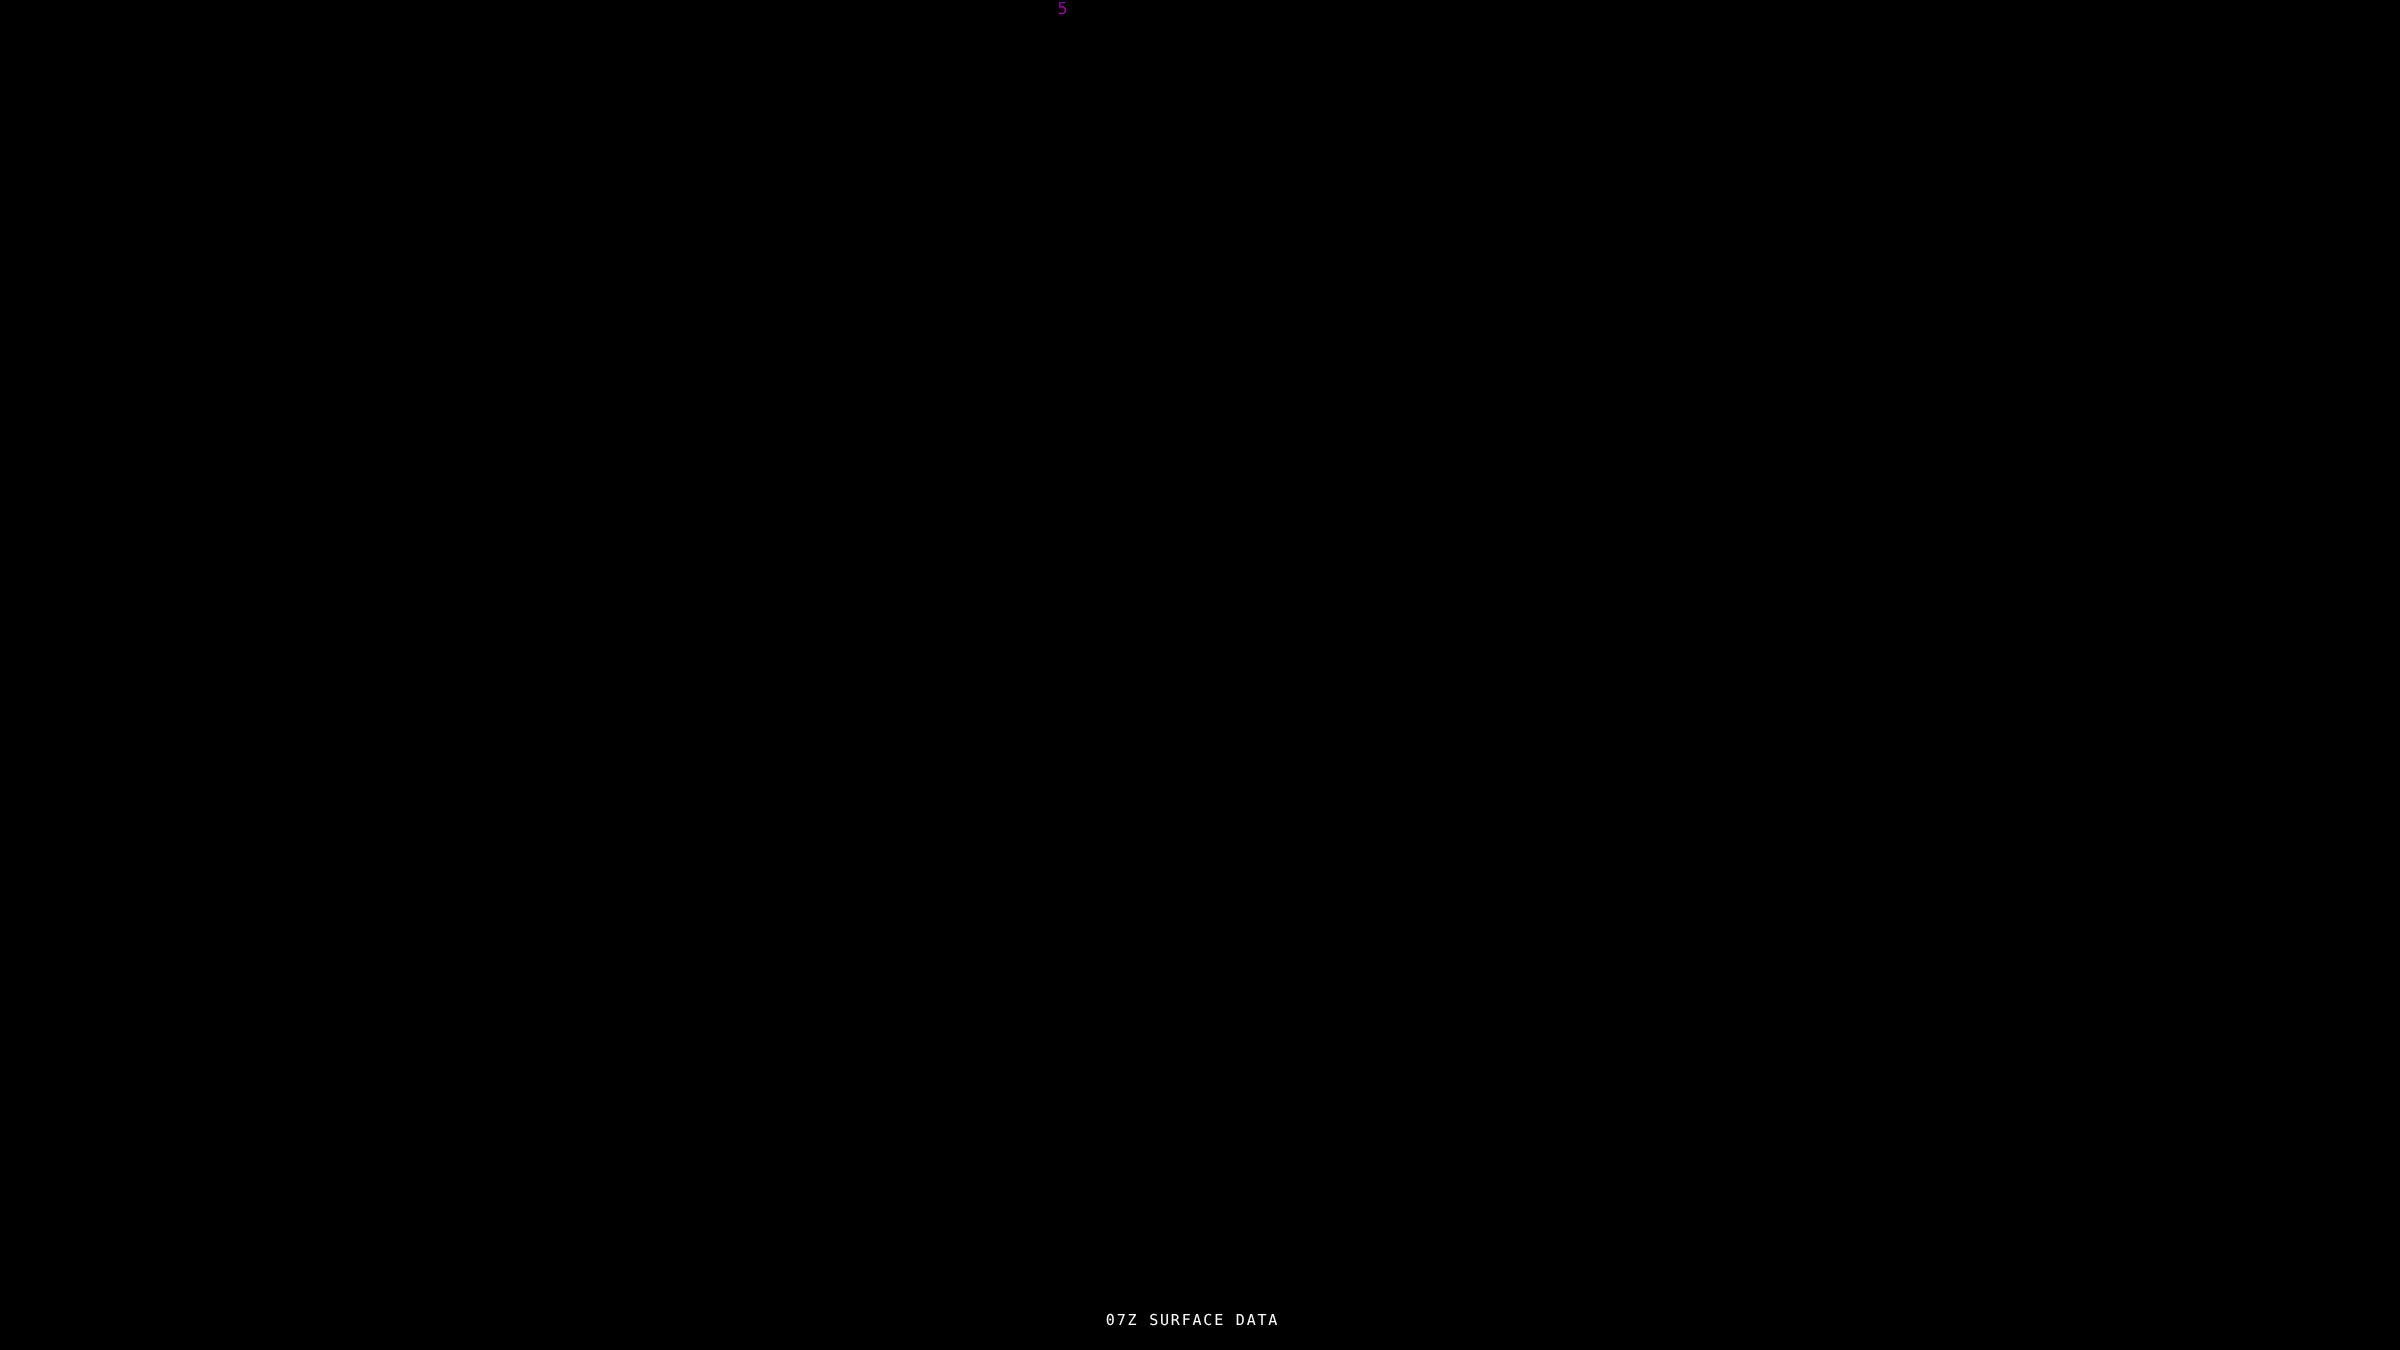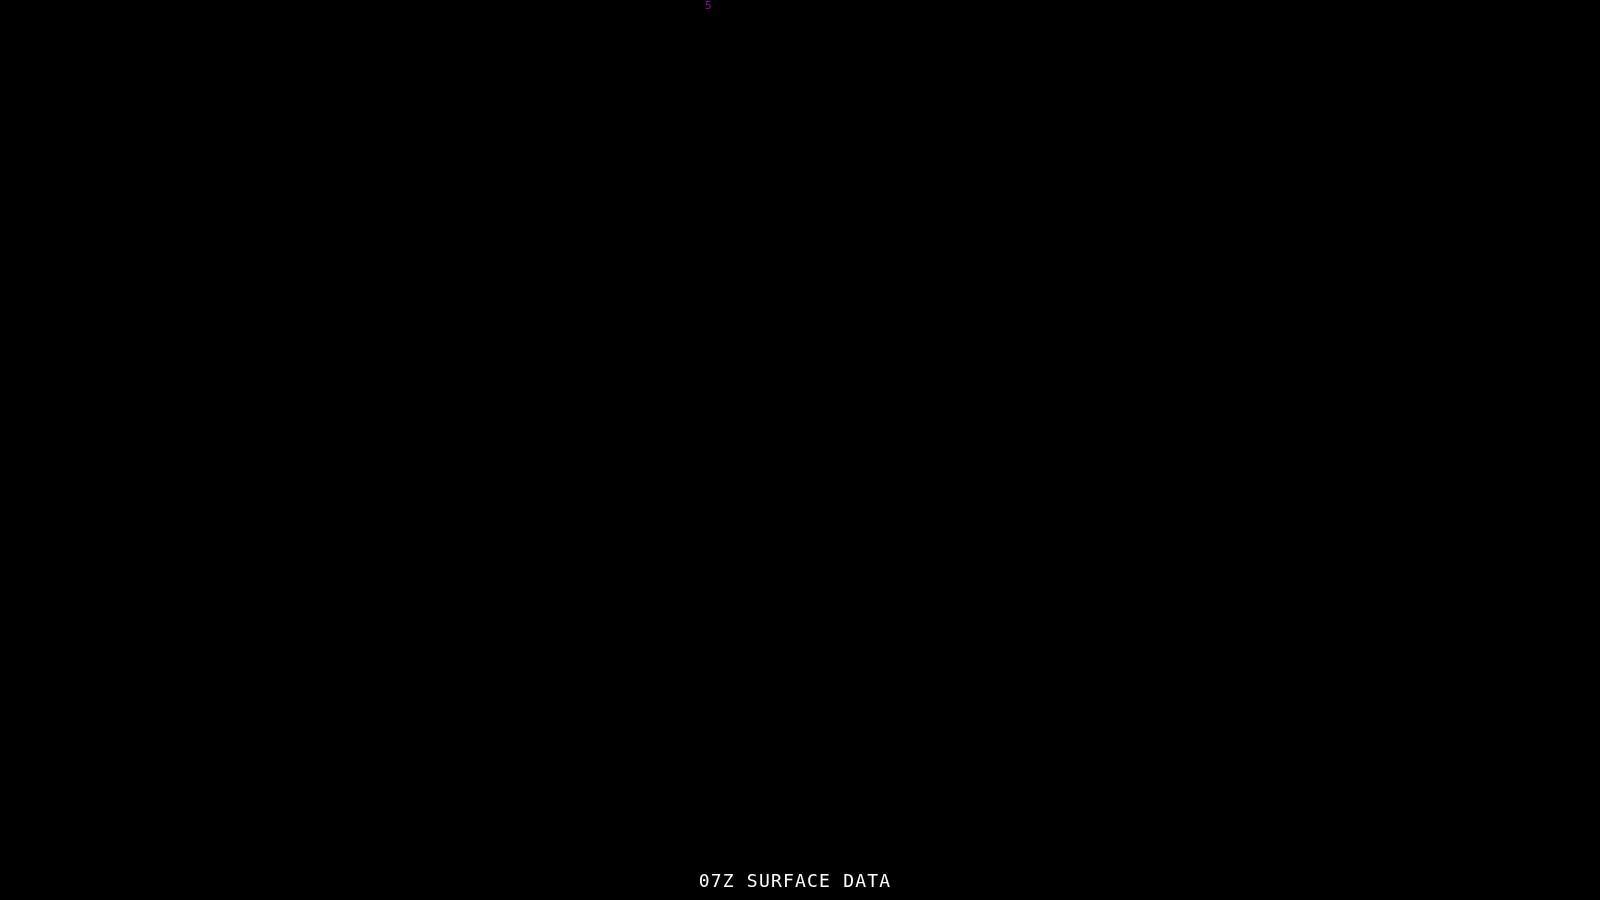--- a/index.html
+++ b/index.html
@@ -39,21 +39,21 @@
     color: #9b00a8;
   }
   .footer-caption {
     position: absolute;
     left: 0;
     top: 874px;
     width: 1590px;
     text-align: center;
     color: #ffffff;
     font-family: "DejaVu Sans Mono", monospace;
-    font-size: 18px;
+    font-size: 10px;
     line-height: 14px;
     letter-spacing: 1.2px;
     white-space: nowrap;
   }
 </style>
 </head>
 <body>
 
 <div id="screen">
 

